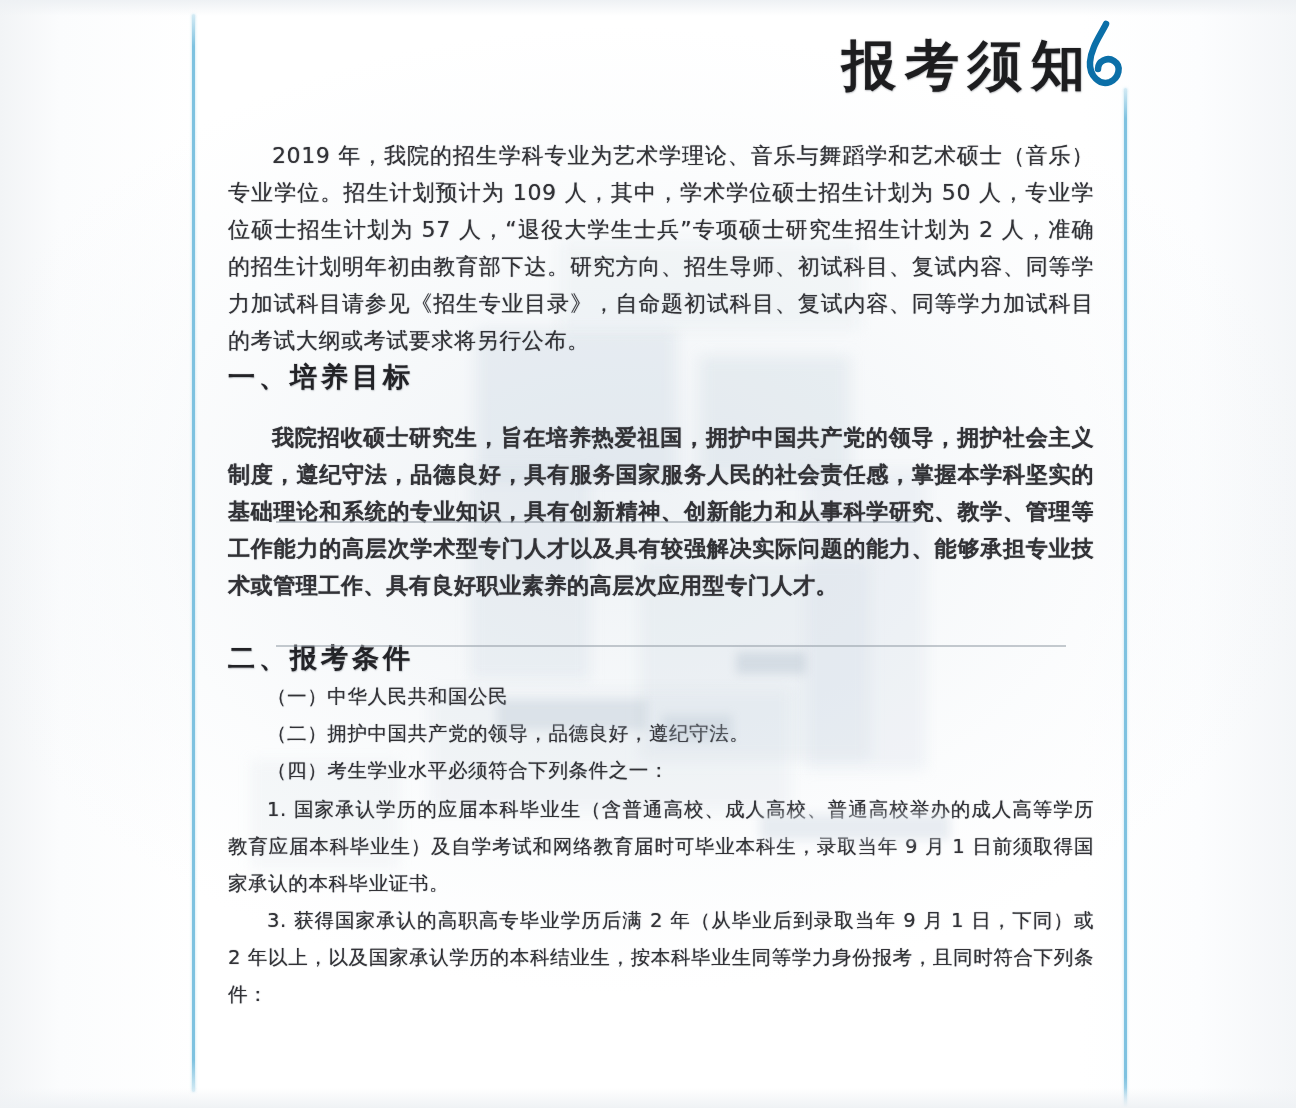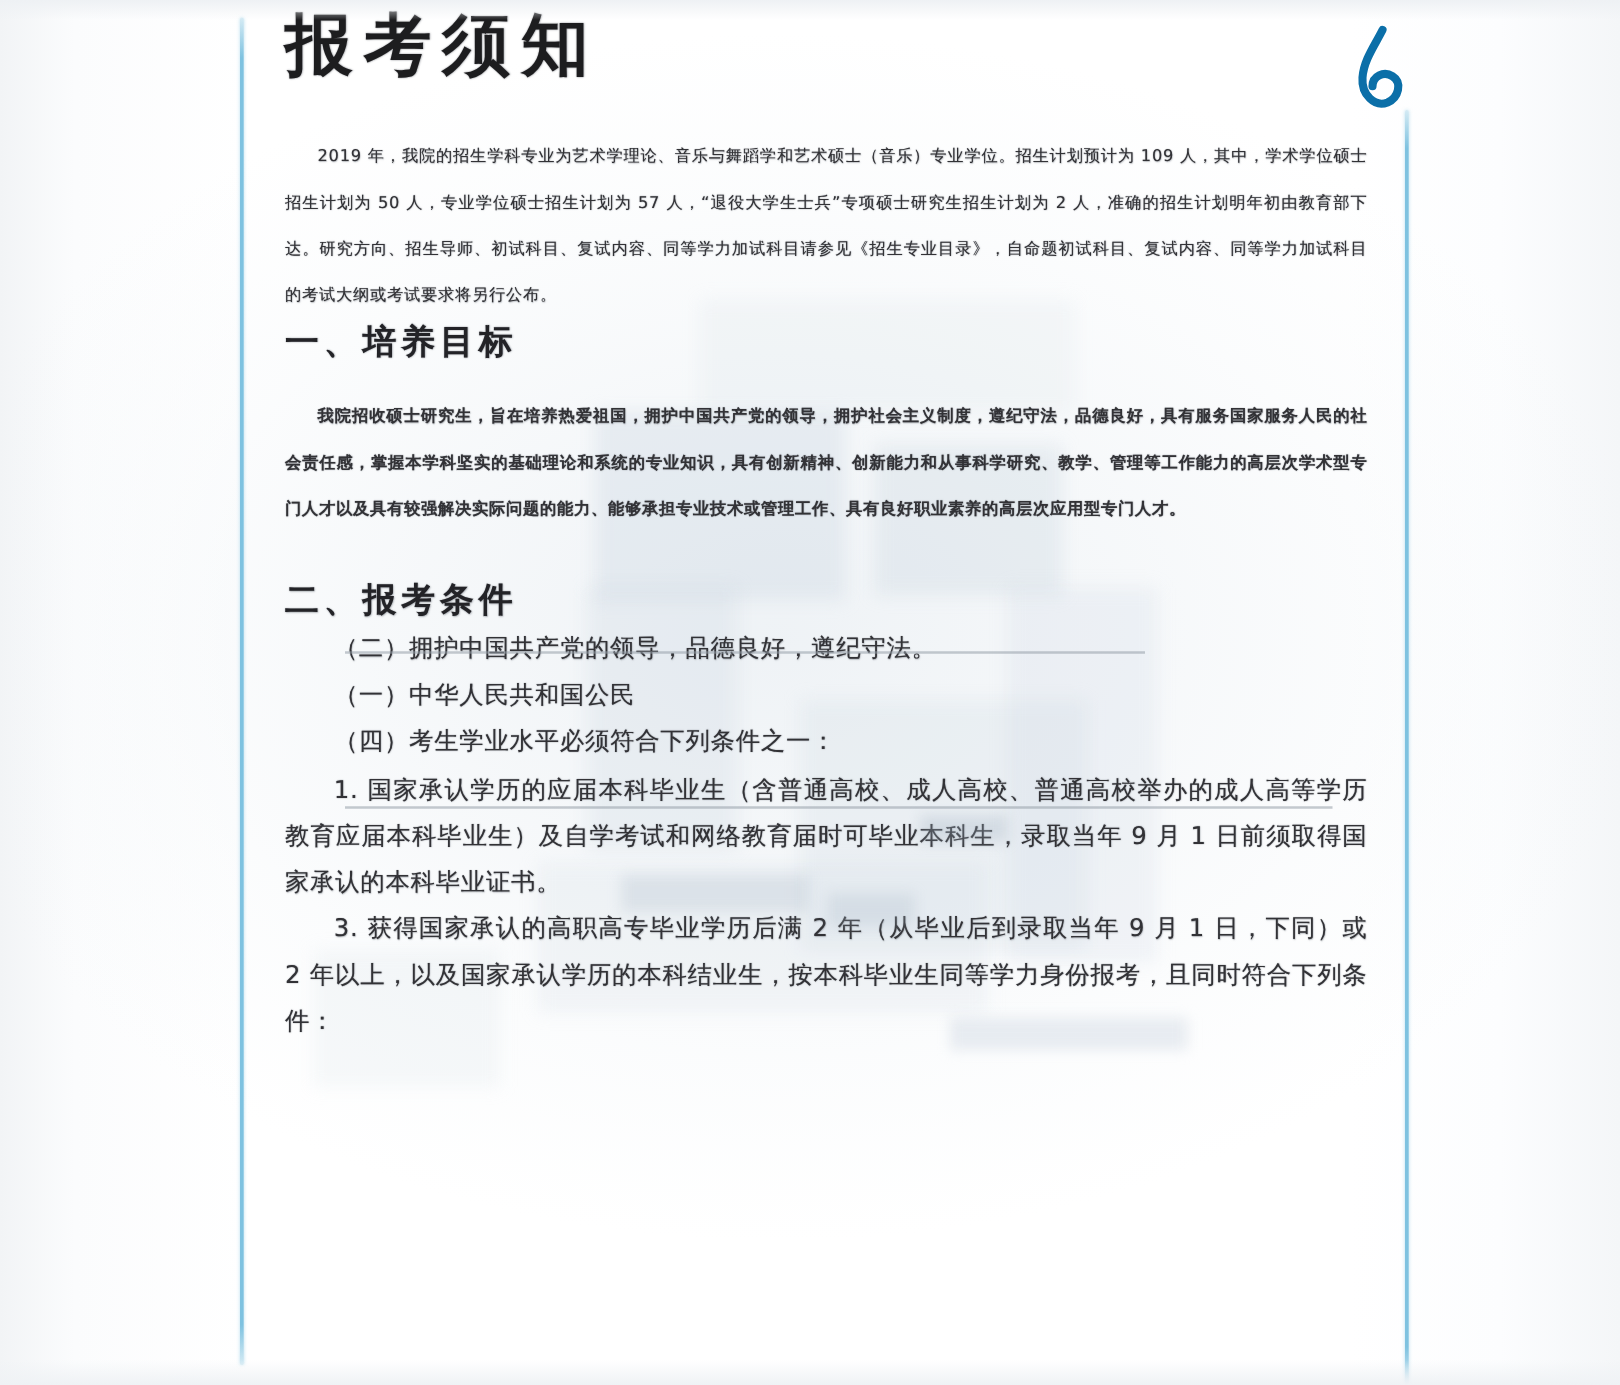--- a/index.html
+++ b/index.html
@@ -73,41 +73,42 @@
     position: absolute;
     left: 228px;
     top: 0;
     width: 866px;
     height: 1108px;
     color: #2b2b2d;
   }
 
   #doc-title {
     margin: 0;
-    text-align: left;
+    padding-top: 30px;
+    text-align: right;
     font-family: "DejaVu Sans", "Liberation Sans", sans-serif;
     font-weight: 700;
     font-size: 54px;
     letter-spacing: 9px;
     color: #1d1d1f;
     text-shadow: 0 0 1.2px rgba(60,60,65,0.55), 0.6px 0.6px 1.6px rgba(120,125,132,0.45);
     filter: blur(0.35px);
   }
 
   .para, .head, .item, .sub, .subsub {
     font-family: "DejaVu Sans", "Liberation Sans", sans-serif;
     color: #323236;
     text-align: justify;
     text-justify: inter-character;
     text-shadow: 0 0 0.9px rgba(90,94,100,0.65), 0.4px 0.4px 1.1px rgba(130,136,144,0.5);
     filter: blur(0.42px);
   }
 
   .para {
-    font-size: 13px;
+    font-size: 22px;
     line-height: 37px;
     letter-spacing: 0.6px;
     text-indent: 2em;
     margin: 0;
   }
 
   .head {
     font-size: 27px;
     font-weight: 700;
     letter-spacing: 4px;
@@ -198,22 +199,22 @@
     <p class="para" id="intro-para">2019 年，我院的招生学科专业为艺术学理论、音乐与舞蹈学和艺术硕士（音乐）专业学位。招生计划预计为 109 人，其中，学术学位硕士招生计划为 50 人，专业学位硕士招生计划为 57 人，“退役大学生士兵”专项硕士研究生招生计划为 2 人，准确的招生计划明年初由教育部下达。研究方向、招生导师、初试科目、复试内容、同等学力加试科目请参见《招生专业目录》，自命题初试科目、复试内容、同等学力加试科目的考试大纲或考试要求将另行公布。</p>
 
     <h2 class="head" id="head-1">一、培养目标</h2>
 
     <p class="para" id="goal-para">我院招收硕士研究生，旨在培养热爱祖国，拥护中国共产党的领导，拥护社会主义制度，遵纪守法，品德良好，具有服务国家服务人民的社会责任感，掌握本学科坚实的基础理论和系统的专业知识，具有创新精神、创新能力和从事科学研究、教学、管理等工作能力的高层次学术型专门人才以及具有较强解决实际问题的能力、能够承担专业技术或管理工作、具有良好职业素养的高层次应用型专门人才。</p>
 
     <h2 class="head" id="head-2">二、报考条件</h2>
 
 
     <div id="list-roman">
+      <p class="item">（一）中华人民共和国公民</p>
       <p class="item">（二）拥护中国共产党的领导，品德良好，遵纪守法。</p>
-      <p class="item">（一）中华人民共和国公民</p>
       <p class="item">（四）考生学业水平必须符合下列条件之一：</p>
     </div>
 
     <div id="list-arabic">
       <p class="sub">1. 国家承认学历的应届本科毕业生（含普通高校、成人高校、普通高校举办的成人高等学历教育应届本科毕业生）及自学考试和网络教育届时可毕业本科生，录取当年 9 月 1 日前须取得国家承认的本科毕业证书。</p>
       <p class="sub">3. 获得国家承认的高职高专毕业学历后满 2 年（从毕业后到录取当年 9 月 1 日，下同）或 2 年以上，以及国家承认学历的本科结业生，按本科毕业生同等学力身份报考，且同时符合下列条件：</p>
     </div>
 
   </div>
 

